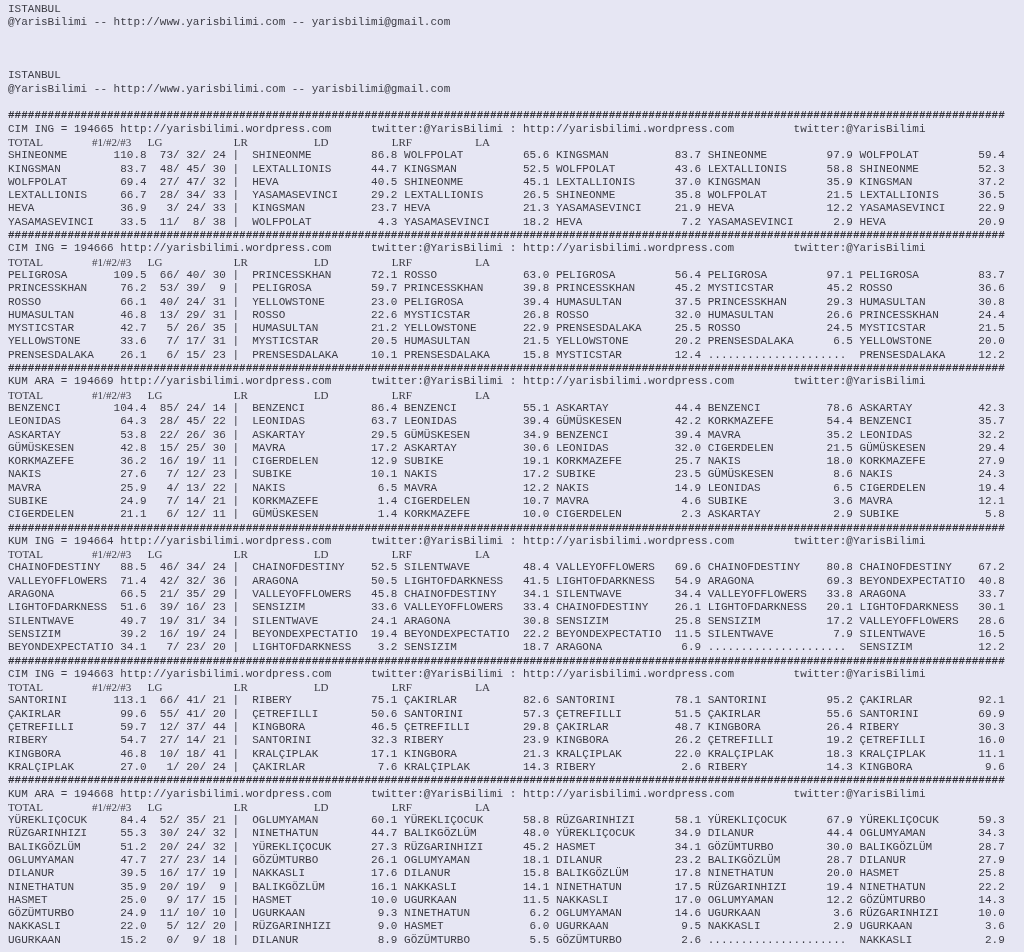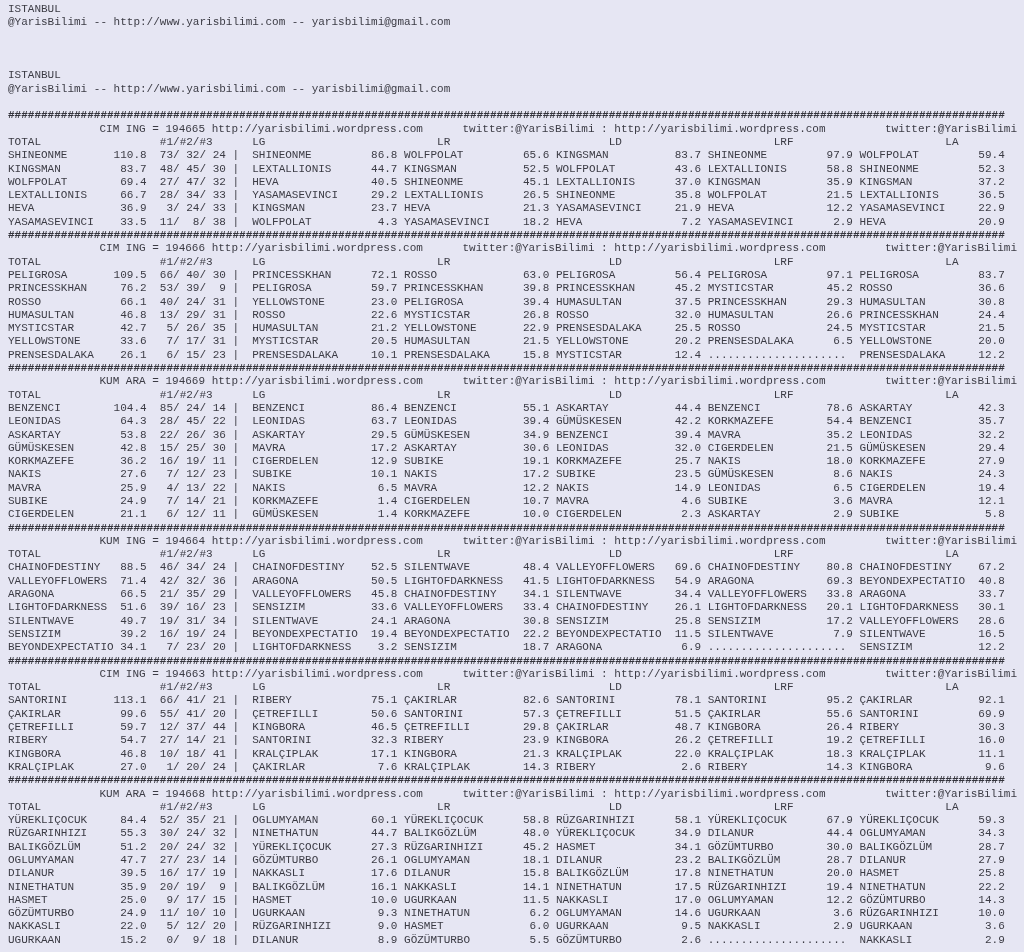--- a/index.html
+++ b/index.html
@@ -11,19 +11,19 @@
     margin:0;
     padding:3px 7px 0 8px;
     font-family:"Liberation Mono","DejaVu Sans Mono",monospace;
     font-size:11px;
     line-height:13.3px;
     color:#3b3b44;
     white-space:pre;
   }
   .line{height:13.3px;}
   .section-separator{font-weight:bold;color:#34343c;}
-  .section-header-line{color:#3b3b44;text-align:right;}
-  .column-header-line{color:#3b3b44;}
+  .section-header-line{color:#3b3b44;}
+  .column-header-line{color:#3b3b44;font-family:Liberation Serif, serif;}
 </style>
 </head>
 <body>
 
 <pre class="terminal"><div class="line intro-location-line">ISTANBUL</div><div class="line intro-contact-line">@YarisBilimi -- http://www.yarisbilimi.com -- yarisbilimi@gmail.com</div><div class="line blank-line"> </div><div class="line blank-line"> </div><div class="line blank-line"> </div><div class="line intro-location-line">ISTANBUL</div><div class="line intro-contact-line">@YarisBilimi -- http://www.yarisbilimi.com -- yarisbilimi@gmail.com</div><div class="line blank-line"> </div><div class="line section-separator">#######################################################################################################################################################</div><div class="line section-header-line">CIM ING = 194665 http://yarisbilimi.wordpress.com      twitter:@YarisBilimi : http://yarisbilimi.wordpress.com         twitter:@YarisBilimi</div><div class="line column-header-line">TOTAL                  #1/#2/#3      LG                          LR                        LD                       LRF                       LA       </div><div class="line horse-row">SHINEONME       110.8  73/ 32/ 24 |  SHINEONME         86.8 WOLFPOLAT         65.6 KINGSMAN          83.7 SHINEONME         97.9 WOLFPOLAT         59.4</div><div class="line horse-row">KINGSMAN         83.7  48/ 45/ 30 |  LEXTALLIONIS      44.7 KINGSMAN          52.5 WOLFPOLAT         43.6 LEXTALLIONIS      58.8 SHINEONME         52.3</div><div class="line horse-row">WOLFPOLAT        69.4  27/ 47/ 32 |  HEVA              40.5 SHINEONME         45.1 LEXTALLIONIS      37.0 KINGSMAN          35.9 KINGSMAN          37.2</div><div class="line horse-row">LEXTALLIONIS     66.7  28/ 34/ 33 |  YASAMASEVINCI     29.2 LEXTALLIONIS      26.5 SHINEONME         35.8 WOLFPOLAT         21.5 LEXTALLIONIS      36.5</div><div class="line horse-row">HEVA             36.9   3/ 24/ 33 |  KINGSMAN          23.7 HEVA              21.3 YASAMASEVINCI     21.9 HEVA              12.2 YASAMASEVINCI     22.9</div><div class="line horse-row">YASAMASEVINCI    33.5  11/  8/ 38 |  WOLFPOLAT          4.3 YASAMASEVINCI     18.2 HEVA               7.2 YASAMASEVINCI      2.9 HEVA              20.9</div><div class="line section-separator">#######################################################################################################################################################</div><div class="line section-header-line">CIM ING = 194666 http://yarisbilimi.wordpress.com      twitter:@YarisBilimi : http://yarisbilimi.wordpress.com         twitter:@YarisBilimi</div><div class="line column-header-line">TOTAL                  #1/#2/#3      LG                          LR                        LD                       LRF                       LA       </div><div class="line horse-row">PELIGROSA       109.5  66/ 40/ 30 |  PRINCESSKHAN      72.1 ROSSO             63.0 PELIGROSA         56.4 PELIGROSA         97.1 PELIGROSA         83.7</div><div class="line horse-row">PRINCESSKHAN     76.2  53/ 39/  9 |  PELIGROSA         59.7 PRINCESSKHAN      39.8 PRINCESSKHAN      45.2 MYSTICSTAR        45.2 ROSSO             36.6</div><div class="line horse-row">ROSSO            66.1  40/ 24/ 31 |  YELLOWSTONE       23.0 PELIGROSA         39.4 HUMASULTAN        37.5 PRINCESSKHAN      29.3 HUMASULTAN        30.8</div><div class="line horse-row">HUMASULTAN       46.8  13/ 29/ 31 |  ROSSO             22.6 MYSTICSTAR        26.8 ROSSO             32.0 HUMASULTAN        26.6 PRINCESSKHAN      24.4</div><div class="line horse-row">MYSTICSTAR       42.7   5/ 26/ 35 |  HUMASULTAN        21.2 YELLOWSTONE       22.9 PRENSESDALAKA     25.5 ROSSO             24.5 MYSTICSTAR        21.5</div><div class="line horse-row">YELLOWSTONE      33.6   7/ 17/ 31 |  MYSTICSTAR        20.5 HUMASULTAN        21.5 YELLOWSTONE       20.2 PRENSESDALAKA      6.5 YELLOWSTONE       20.0</div><div class="line horse-row">PRENSESDALAKA    26.1   6/ 15/ 23 |  PRENSESDALAKA     10.1 PRENSESDALAKA     15.8 MYSTICSTAR        12.4 .....................  PRENSESDALAKA     12.2</div><div class="line section-separator">#######################################################################################################################################################</div><div class="line section-header-line">KUM ARA = 194669 http://yarisbilimi.wordpress.com      twitter:@YarisBilimi : http://yarisbilimi.wordpress.com         twitter:@YarisBilimi</div><div class="line column-header-line">TOTAL                  #1/#2/#3      LG                          LR                        LD                       LRF                       LA       </div><div class="line horse-row">BENZENCI        104.4  85/ 24/ 14 |  BENZENCI          86.4 BENZENCI          55.1 ASKARTAY          44.4 BENZENCI          78.6 ASKARTAY          42.3</div><div class="line horse-row">LEONIDAS         64.3  28/ 45/ 22 |  LEONIDAS          63.7 LEONIDAS          39.4 GÜMÜSKESEN        42.2 KORKMAZEFE        54.4 BENZENCI          35.7</div><div class="line horse-row">ASKARTAY         53.8  22/ 26/ 36 |  ASKARTAY          29.5 GÜMÜSKESEN        34.9 BENZENCI          39.4 MAVRA             35.2 LEONIDAS          32.2</div><div class="line horse-row">GÜMÜSKESEN       42.8  15/ 25/ 30 |  MAVRA             17.2 ASKARTAY          30.6 LEONIDAS          32.0 CIGERDELEN        21.5 GÜMÜSKESEN        29.4</div><div class="line horse-row">KORKMAZEFE       36.2  16/ 19/ 11 |  CIGERDELEN        12.9 SUBIKE            19.1 KORKMAZEFE        25.7 NAKIS             18.0 KORKMAZEFE        27.9</div><div class="line horse-row">NAKIS            27.6   7/ 12/ 23 |  SUBIKE            10.1 NAKIS             17.2 SUBIKE            23.5 GÜMÜSKESEN         8.6 NAKIS             24.3</div><div class="line horse-row">MAVRA            25.9   4/ 13/ 22 |  NAKIS              6.5 MAVRA             12.2 NAKIS             14.9 LEONIDAS           6.5 CIGERDELEN        19.4</div><div class="line horse-row">SUBIKE           24.9   7/ 14/ 21 |  KORKMAZEFE         1.4 CIGERDELEN        10.7 MAVRA              4.6 SUBIKE             3.6 MAVRA             12.1</div><div class="line horse-row">CIGERDELEN       21.1   6/ 12/ 11 |  GÜMÜSKESEN         1.4 KORKMAZEFE        10.0 CIGERDELEN         2.3 ASKARTAY           2.9 SUBIKE             5.8</div><div class="line section-separator">#######################################################################################################################################################</div><div class="line section-header-line">KUM ING = 194664 http://yarisbilimi.wordpress.com      twitter:@YarisBilimi : http://yarisbilimi.wordpress.com         twitter:@YarisBilimi</div><div class="line column-header-line">TOTAL                  #1/#2/#3      LG                          LR                        LD                       LRF                       LA       </div><div class="line horse-row">CHAINOFDESTINY   88.5  46/ 34/ 24 |  CHAINOFDESTINY    52.5 SILENTWAVE        48.4 VALLEYOFFLOWERS   69.6 CHAINOFDESTINY    80.8 CHAINOFDESTINY    67.2</div><div class="line horse-row">VALLEYOFFLOWERS  71.4  42/ 32/ 36 |  ARAGONA           50.5 LIGHTOFDARKNESS   41.5 LIGHTOFDARKNESS   54.9 ARAGONA           69.3 BEYONDEXPECTATIO  40.8</div><div class="line horse-row">ARAGONA          66.5  21/ 35/ 29 |  VALLEYOFFLOWERS   45.8 CHAINOFDESTINY    34.1 SILENTWAVE        34.4 VALLEYOFFLOWERS   33.8 ARAGONA           33.7</div><div class="line horse-row">LIGHTOFDARKNESS  51.6  39/ 16/ 23 |  SENSIZIM          33.6 VALLEYOFFLOWERS   33.4 CHAINOFDESTINY    26.1 LIGHTOFDARKNESS   20.1 LIGHTOFDARKNESS   30.1</div><div class="line horse-row">SILENTWAVE       49.7  19/ 31/ 34 |  SILENTWAVE        24.1 ARAGONA           30.8 SENSIZIM          25.8 SENSIZIM          17.2 VALLEYOFFLOWERS   28.6</div><div class="line horse-row">SENSIZIM         39.2  16/ 19/ 24 |  BEYONDEXPECTATIO  19.4 BEYONDEXPECTATIO  22.2 BEYONDEXPECTATIO  11.5 SILENTWAVE         7.9 SILENTWAVE        16.5</div><div class="line horse-row">BEYONDEXPECTATIO 34.1   7/ 23/ 20 |  LIGHTOFDARKNESS    3.2 SENSIZIM          18.7 ARAGONA            6.9 .....................  SENSIZIM          12.2</div><div class="line section-separator">#######################################################################################################################################################</div><div class="line section-header-line">CIM ING = 194663 http://yarisbilimi.wordpress.com      twitter:@YarisBilimi : http://yarisbilimi.wordpress.com         twitter:@YarisBilimi</div><div class="line column-header-line">TOTAL                  #1/#2/#3      LG                          LR                        LD                       LRF                       LA       </div><div class="line horse-row">SANTORINI       113.1  66/ 41/ 21 |  RIBERY            75.1 ÇAKIRLAR          82.6 SANTORINI         78.1 SANTORINI         95.2 ÇAKIRLAR          92.1</div><div class="line horse-row">ÇAKIRLAR         99.6  55/ 41/ 20 |  ÇETREFILLI        50.6 SANTORINI         57.3 ÇETREFILLI        51.5 ÇAKIRLAR          55.6 SANTORINI         69.9</div><div class="line horse-row">ÇETREFILLI       59.7  12/ 37/ 44 |  KINGBORA          46.5 ÇETREFILLI        29.8 ÇAKIRLAR          48.7 KINGBORA          26.4 RIBERY            30.3</div><div class="line horse-row">RIBERY           54.7  27/ 14/ 21 |  SANTORINI         32.3 RIBERY            23.9 KINGBORA          26.2 ÇETREFILLI        19.2 ÇETREFILLI        16.0</div><div class="line horse-row">KINGBORA         46.8  10/ 18/ 41 |  KRALÇIPLAK        17.1 KINGBORA          21.3 KRALÇIPLAK        22.0 KRALÇIPLAK        18.3 KRALÇIPLAK        11.1</div><div class="line horse-row">KRALÇIPLAK       27.0   1/ 20/ 24 |  ÇAKIRLAR           7.6 KRALÇIPLAK        14.3 RIBERY             2.6 RIBERY            14.3 KINGBORA           9.6</div><div class="line section-separator">#######################################################################################################################################################</div><div class="line section-header-line">KUM ARA = 194668 http://yarisbilimi.wordpress.com      twitter:@YarisBilimi : http://yarisbilimi.wordpress.com         twitter:@YarisBilimi</div><div class="line column-header-line">TOTAL                  #1/#2/#3      LG                          LR                        LD                       LRF                       LA       </div><div class="line horse-row">YÜREKLIÇOCUK     84.4  52/ 35/ 21 |  OGLUMYAMAN        60.1 YÜREKLIÇOCUK      58.8 RÜZGARINHIZI      58.1 YÜREKLIÇOCUK      67.9 YÜREKLIÇOCUK      59.3</div><div class="line horse-row">RÜZGARINHIZI     55.3  30/ 24/ 32 |  NINETHATUN        44.7 BALIKGÖZLÜM       48.0 YÜREKLIÇOCUK      34.9 DILANUR           44.4 OGLUMYAMAN        34.3</div><div class="line horse-row">BALIKGÖZLÜM      51.2  20/ 24/ 32 |  YÜREKLIÇOCUK      27.3 RÜZGARINHIZI      45.2 HASMET            34.1 GÖZÜMTURBO        30.0 BALIKGÖZLÜM       28.7</div><div class="line horse-row">OGLUMYAMAN       47.7  27/ 23/ 14 |  GÖZÜMTURBO        26.1 OGLUMYAMAN        18.1 DILANUR           23.2 BALIKGÖZLÜM       28.7 DILANUR           27.9</div><div class="line horse-row">DILANUR          39.5  16/ 17/ 19 |  NAKKASLI          17.6 DILANUR           15.8 BALIKGÖZLÜM       17.8 NINETHATUN        20.0 HASMET            25.8</div><div class="line horse-row">NINETHATUN       35.9  20/ 19/  9 |  BALIKGÖZLÜM       16.1 NAKKASLI          14.1 NINETHATUN        17.5 RÜZGARINHIZI      19.4 NINETHATUN        22.2</div><div class="line horse-row">HASMET           25.0   9/ 17/ 15 |  HASMET            10.0 UGURKAAN          11.5 NAKKASLI          17.0 OGLUMYAMAN        12.2 GÖZÜMTURBO        14.3</div><div class="line horse-row">GÖZÜMTURBO       24.9  11/ 10/ 10 |  UGURKAAN           9.3 NINETHATUN         6.2 OGLUMYAMAN        14.6 UGURKAAN           3.6 RÜZGARINHIZI      10.0</div><div class="line horse-row">NAKKASLI         22.0   5/ 12/ 20 |  RÜZGARINHIZI       9.0 HASMET             6.0 UGURKAAN           9.5 NAKKASLI           2.9 UGURKAAN           3.6</div><div class="line horse-row">UGURKAAN         15.2   0/  9/ 18 |  DILANUR            8.9 GÖZÜMTURBO         5.5 GÖZÜMTURBO         2.6 .....................  NAKKASLI           2.9</div></pre>
 
 </body></html>

